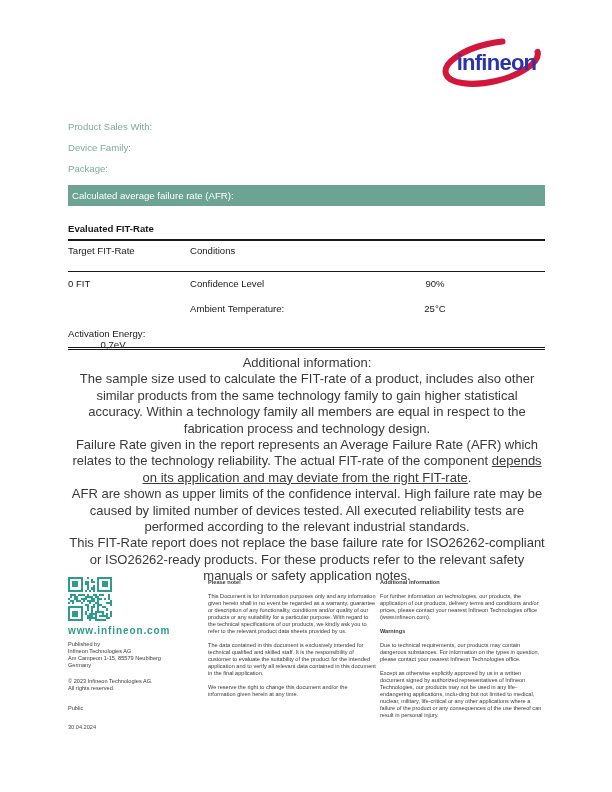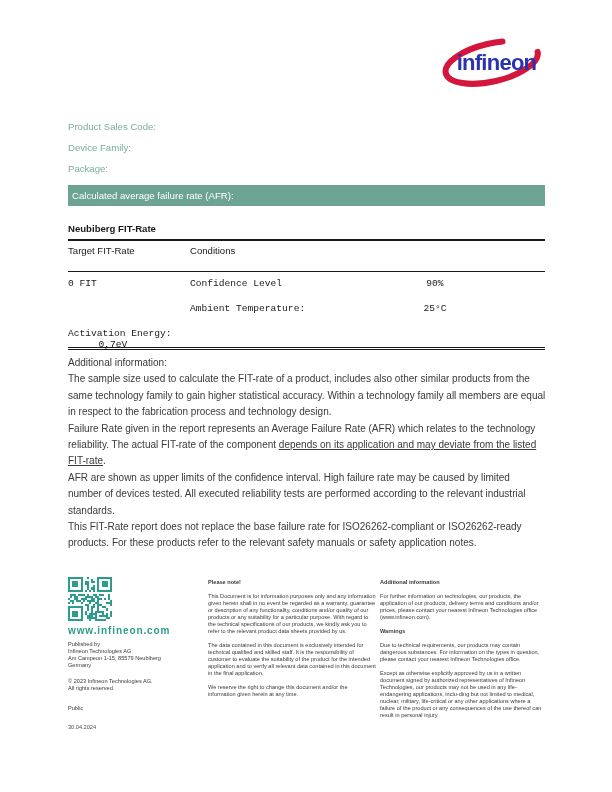--- a/index.html
+++ b/index.html
@@ -22,25 +22,25 @@
     line-height:21px; padding-left:4px; box-sizing:border-box;
   }
   
   .tbl { position:absolute; top:223px; left:68px; width:477px; color:#1a1a1a; font-size:9.6px; }
   .tbl-title { font-weight:bold; margin-bottom:5px; }
   .row { display:flex; }
   .c-target { width:122px; }
   .c-cond { flex:1; }
   .c-val { width:90px; text-align:center; margin-right:65px; }
   .tbl-head { border-top:2px solid #1a1a1a; border-bottom:1px solid #1a1a1a; padding:4px 0 15px; }
-  .tbl-body { border-bottom:3px double #1a1a1a; padding:6px 0 5px;font-family:Liberation Mono, monospace; }
+  .tbl-body { border-bottom:3px double #1a1a1a; padding:6px 0 5px; }
   .tbl-body .row { height:25px; }
   .tbl-body .row:last-child { height:14px;flex-direction:column; }
   
-  .addinfo { position:absolute; top:355px; left:68px; width:478px; font-size:10px; line-height:16.4px; color:#3a3a3a; }
+  .addinfo { position:absolute; top:355px; left:68px; width:478px; font-size:13px; line-height:16.4px; color:#3a3a3a;text-align:center; }
   .addinfo p { margin:0; }
   .degraded { color:#555; letter-spacing:.25px; filter:blur(.25px); }
   .u { text-decoration:underline; }
   
   .footer { position:absolute; top:577px; left:68px; width:477px; font-size:5.6px; line-height:7px; color:#3a3a3a; }
   .f-left  { position:absolute; left:0;   top:0; width:132px; }
   .f-mid   { position:absolute; left:140px; top:2px; width:168px; }
   .f-right { position:absolute; left:312px; top:2px; width:165px; }
   .f-h { font-weight:bold; margin:0; }
   .footer p { margin:0 0 7px 0; }
@@ -58,29 +58,29 @@
 <body>
 
 <div class="page" style="--logo-blue: #2A33AE; --logo-red: #D4163C; --teal-label: #7CAC9E; --teal-banner: #6CA392; --teal-accent: #2E9C8A;">
 
   <svg class="logo" viewBox="0 0 150 84" aria-hidden="true">
     <ellipse cx="68" cy="44" rx="62" ry="25" transform="rotate(-13 68 44)" fill="none" stroke="var(--logo-red)" stroke-width="8" pathLength="100" stroke-dasharray="82 18" stroke-linecap="round"></ellipse>
     <text x="22" y="54" font-size="29" font-weight="bold" letter-spacing="-1" fill="var(--logo-blue)" font-family="Liberation Sans, sans-serif">infineon</text>
   </svg>
 
   <div class="fields">
-    <div class="field">Product Sales Code:</div>
+    <div class="field">Product Sales With:</div>
     <div class="field">Device Family:</div>
     <div class="field">Package:</div>
   </div>
 
   <div class="banner">Calculated average failure rate (AFR):</div>
 
   <section class="tbl">
-    <div class="tbl-title">Neubiberg FIT-Rate</div>
+    <div class="tbl-title">Evaluated FIT-Rate</div>
     <div class="row tbl-head">
       <div class="c-target">Target FIT-Rate</div>
       <div class="c-cond">Conditions</div>
       <div class="c-val"></div>
     </div>
     <div class="tbl-body">
       <div class="row">
         <div class="c-target">0 FIT</div>
         <div class="c-cond">Confidence Level</div>
         <div class="c-val">90%</div>
@@ -94,21 +94,21 @@
         <div class="c-target"></div>
         <div class="c-cond">Activation Energy:</div>
         <div class="c-val">0,7eV</div>
       </div>
     </div>
   </section>
 
   <div class="addinfo">
     <p>Additional information:</p>
     <p>The sample size used to calculate the FIT-rate of a product, includes also other similar products from the same technology family to gain higher statistical accuracy. Within a technology family all members are equal in respect to the fabrication process and technology design.</p>
-    <p><span>Failure Rate given in the report represents an Average Failure Rate (AFR) which relates to the technology reliability. The actual FIT-rate of the component </span><span class="u">depends on its application and may deviate from the listed FIT-rate</span><span>.</span></p>
+    <p><span>Failure Rate given in the report represents an Average Failure Rate (AFR) which relates to the technology reliability. The actual FIT-rate of the component </span><span class="u">depends on its application and may deviate from the right FIT-rate</span><span>.</span></p>
     <p>AFR are shown as upper limits of the confidence interval. High failure rate may be caused by limited number of devices tested. All executed reliability tests are performed according to the relevant industrial standards.</p>
     <p>This FIT-Rate report does not replace the base failure rate for ISO26262-compliant or ISO26262-ready products. For these products refer to the relevant safety manuals or safety application notes.</p>
   </div>
 
   <div class="footer">
 
     <div class="f-left">
       <svg id="qr-svg" class="qr" viewBox="0 0 21 21" shape-rendering="crispEdges" aria-hidden="true">
           <path d="M0 0h1v1h-1zM1 0h1v1h-1zM2 0h1v1h-1zM3 0h1v1h-1zM4 0h1v1h-1zM5 0h1v1h-1zM6 0h1v1h-1zM9 0h1v1h-1zM14 0h1v1h-1zM15 0h1v1h-1zM16 0h1v1h-1zM17 0h1v1h-1zM18 0h1v1h-1zM19 0h1v1h-1zM20 0h1v1h-1zM0 1h1v1h-1zM6 1h1v1h-1zM11 1h1v1h-1zM14 1h1v1h-1zM20 1h1v1h-1zM0 2h1v1h-1zM2 2h1v1h-1zM3 2h1v1h-1zM4 2h1v1h-1zM6 2h1v1h-1zM8 2h1v1h-1zM9 2h1v1h-1zM11 2h1v1h-1zM12 2h1v1h-1zM14 2h1v1h-1zM16 2h1v1h-1zM17 2h1v1h-1zM18 2h1v1h-1zM20 2h1v1h-1zM0 3h1v1h-1zM2 3h1v1h-1zM3 3h1v1h-1zM4 3h1v1h-1zM6 3h1v1h-1zM8 3h1v1h-1zM9 3h1v1h-1zM14 3h1v1h-1zM16 3h1v1h-1zM17 3h1v1h-1zM18 3h1v1h-1zM20 3h1v1h-1zM0 4h1v1h-1zM2 4h1v1h-1zM3 4h1v1h-1zM4 4h1v1h-1zM6 4h1v1h-1zM9 4h1v1h-1zM12 4h1v1h-1zM14 4h1v1h-1zM16 4h1v1h-1zM17 4h1v1h-1zM18 4h1v1h-1zM20 4h1v1h-1zM0 5h1v1h-1zM6 5h1v1h-1zM9 5h1v1h-1zM11 5h1v1h-1zM12 5h1v1h-1zM14 5h1v1h-1zM20 5h1v1h-1zM0 6h1v1h-1zM1 6h1v1h-1zM2 6h1v1h-1zM3 6h1v1h-1zM4 6h1v1h-1zM5 6h1v1h-1zM6 6h1v1h-1zM8 6h1v1h-1zM10 6h1v1h-1zM12 6h1v1h-1zM14 6h1v1h-1zM15 6h1v1h-1zM16 6h1v1h-1zM17 6h1v1h-1zM18 6h1v1h-1zM19 6h1v1h-1zM20 6h1v1h-1zM1 8h1v1h-1zM2 8h1v1h-1zM3 8h1v1h-1zM5 8h1v1h-1zM6 8h1v1h-1zM7 8h1v1h-1zM9 8h1v1h-1zM12 8h1v1h-1zM13 8h1v1h-1zM15 8h1v1h-1zM16 8h1v1h-1zM19 8h1v1h-1zM1 9h1v1h-1zM3 9h1v1h-1zM4 9h1v1h-1zM8 9h1v1h-1zM9 9h1v1h-1zM10 9h1v1h-1zM11 9h1v1h-1zM13 9h1v1h-1zM14 9h1v1h-1zM19 9h1v1h-1zM0 10h1v1h-1zM3 10h1v1h-1zM4 10h1v1h-1zM6 10h1v1h-1zM7 10h1v1h-1zM8 10h1v1h-1zM11 10h1v1h-1zM12 10h1v1h-1zM14 10h1v1h-1zM15 10h1v1h-1zM17 10h1v1h-1zM19 10h1v1h-1zM1 11h1v1h-1zM2 11h1v1h-1zM4 11h1v1h-1zM5 11h1v1h-1zM7 11h1v1h-1zM9 11h1v1h-1zM10 11h1v1h-1zM11 11h1v1h-1zM12 11h1v1h-1zM14 11h1v1h-1zM20 11h1v1h-1zM0 12h1v1h-1zM2 12h1v1h-1zM6 12h1v1h-1zM10 12h1v1h-1zM13 12h1v1h-1zM14 12h1v1h-1zM18 12h1v1h-1zM19 12h1v1h-1zM20 12h1v1h-1zM8 13h1v1h-1zM9 13h1v1h-1zM12 13h1v1h-1zM14 13h1v1h-1zM15 13h1v1h-1zM20 13h1v1h-1zM0 14h1v1h-1zM1 14h1v1h-1zM2 14h1v1h-1zM3 14h1v1h-1zM4 14h1v1h-1zM5 14h1v1h-1zM6 14h1v1h-1zM9 14h1v1h-1zM11 14h1v1h-1zM12 14h1v1h-1zM14 14h1v1h-1zM16 14h1v1h-1zM17 14h1v1h-1zM0 15h1v1h-1zM6 15h1v1h-1zM9 15h1v1h-1zM11 15h1v1h-1zM14 15h1v1h-1zM18 15h1v1h-1zM0 16h1v1h-1zM2 16h1v1h-1zM3 16h1v1h-1zM4 16h1v1h-1zM6 16h1v1h-1zM8 16h1v1h-1zM11 16h1v1h-1zM13 16h1v1h-1zM14 16h1v1h-1zM15 16h1v1h-1zM16 16h1v1h-1zM20 16h1v1h-1zM0 17h1v1h-1zM2 17h1v1h-1zM3 17h1v1h-1zM4 17h1v1h-1zM6 17h1v1h-1zM8 17h1v1h-1zM10 17h1v1h-1zM11 17h1v1h-1zM12 17h1v1h-1zM13 17h1v1h-1zM16 17h1v1h-1zM18 17h1v1h-1zM20 17h1v1h-1zM0 18h1v1h-1zM2 18h1v1h-1zM3 18h1v1h-1zM4 18h1v1h-1zM6 18h1v1h-1zM9 18h1v1h-1zM10 18h1v1h-1zM11 18h1v1h-1zM13 18h1v1h-1zM15 18h1v1h-1zM16 18h1v1h-1zM17 18h1v1h-1zM18 18h1v1h-1zM20 18h1v1h-1zM0 19h1v1h-1zM6 19h1v1h-1zM9 19h1v1h-1zM10 19h1v1h-1zM11 19h1v1h-1zM12 19h1v1h-1zM13 19h1v1h-1zM18 19h1v1h-1zM19 19h1v1h-1zM0 20h1v1h-1zM1 20h1v1h-1zM2 20h1v1h-1zM3 20h1v1h-1zM4 20h1v1h-1zM5 20h1v1h-1zM6 20h1v1h-1zM10 20h1v1h-1zM13 20h1v1h-1zM14 20h1v1h-1zM15 20h1v1h-1zM16 20h1v1h-1zM17 20h1v1h-1z" fill="var(--teal-accent)"></path>
         </svg>

